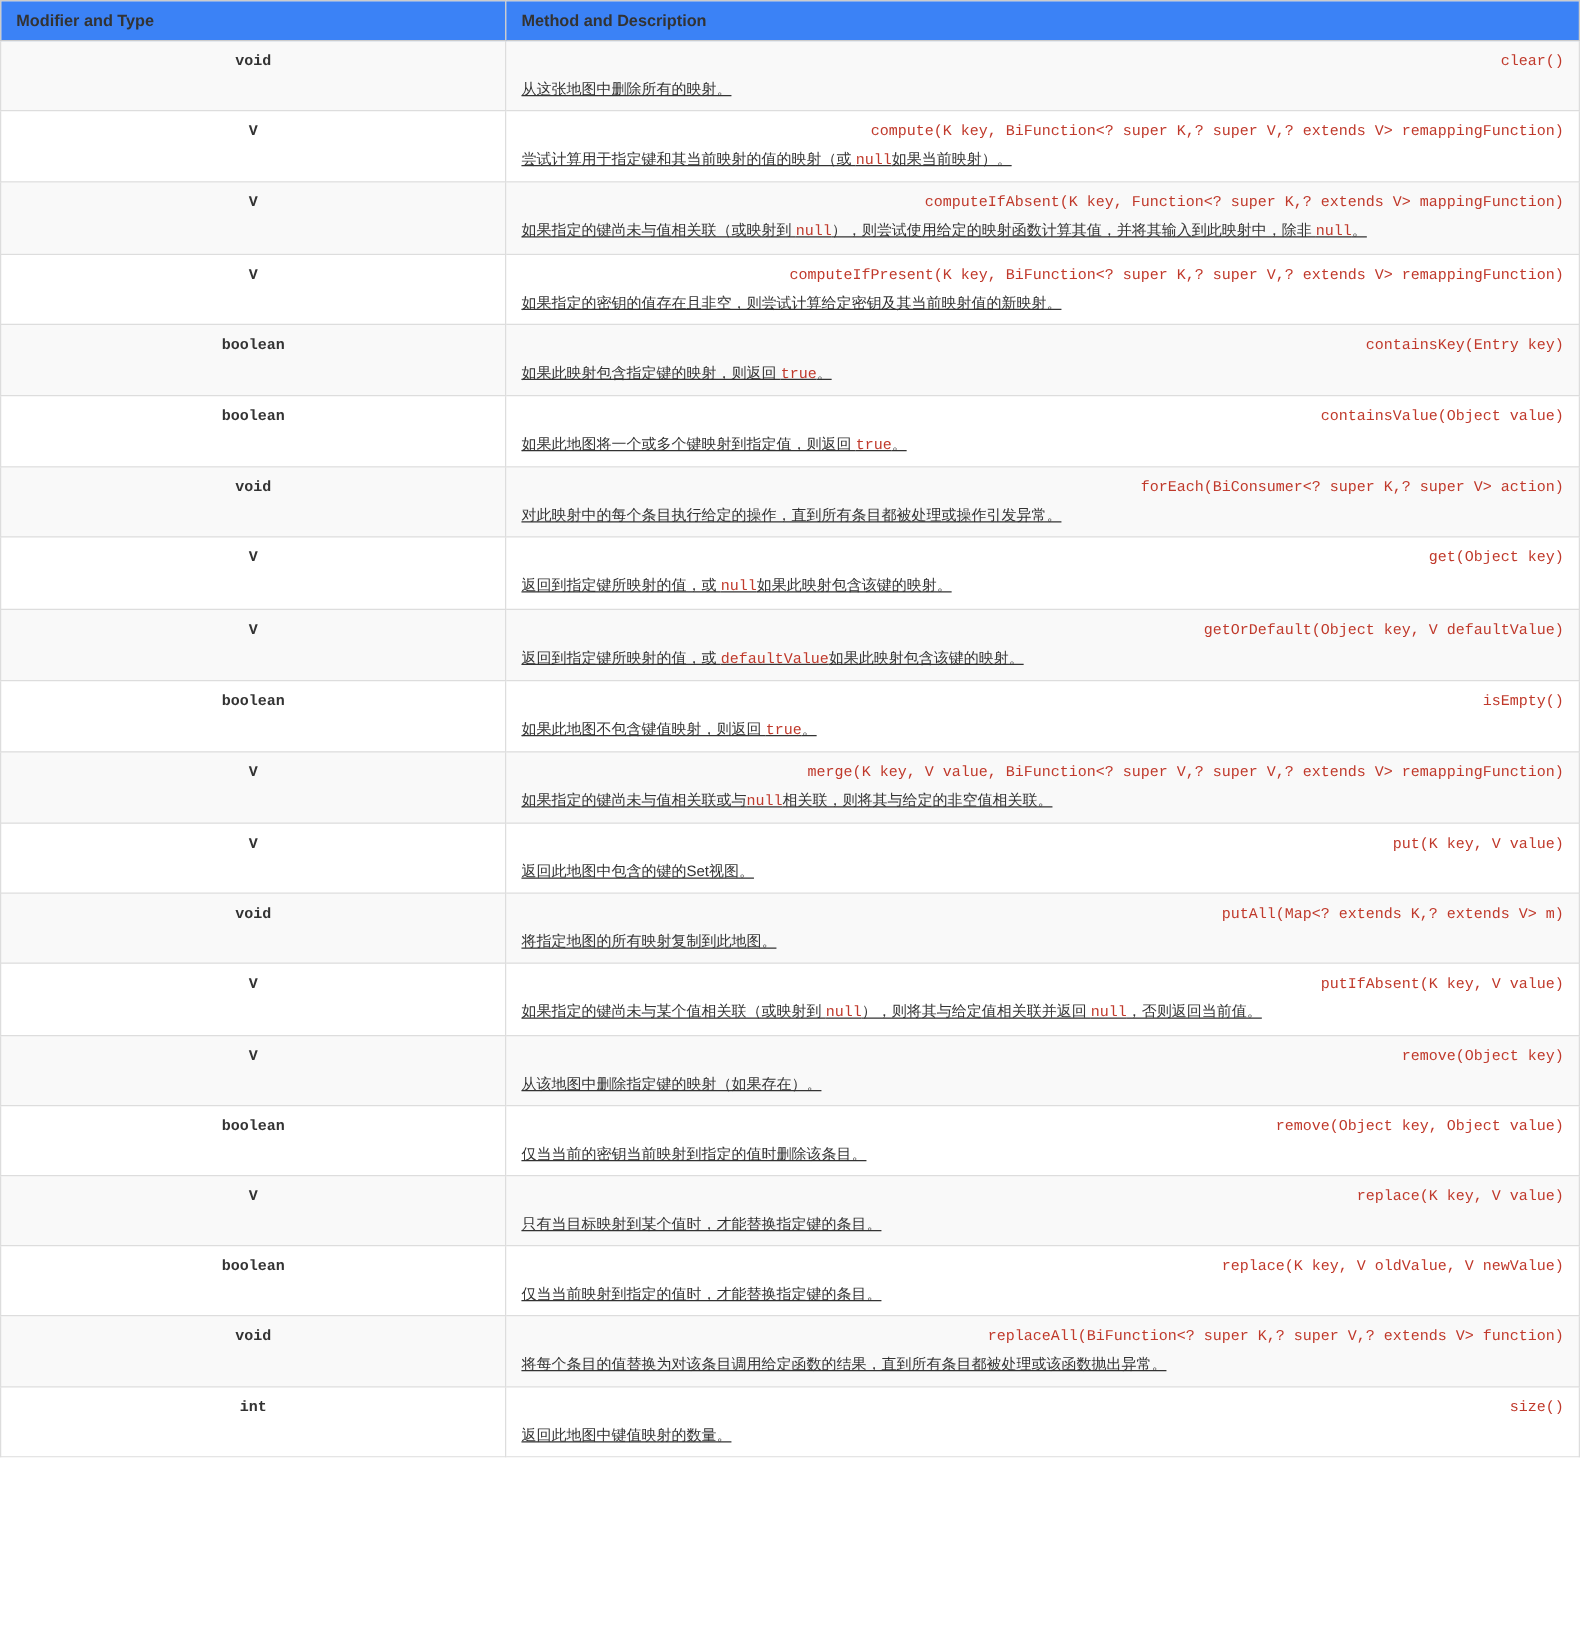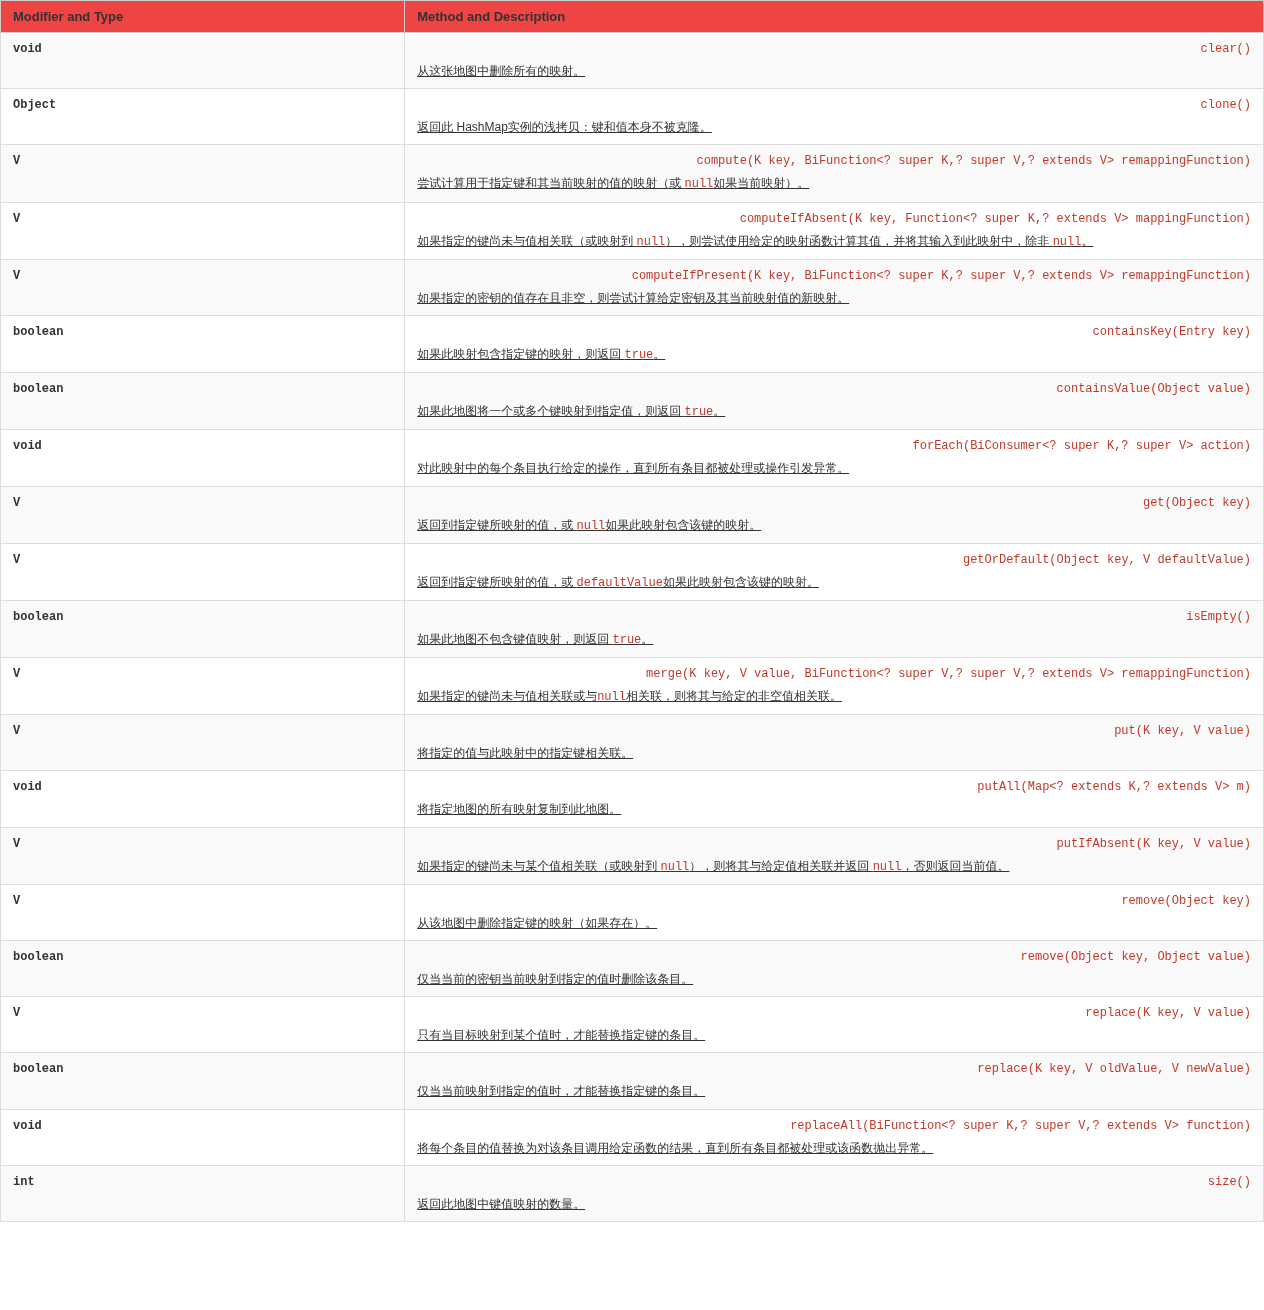--- a/index.html
+++ b/index.html
@@ -7,21 +7,21 @@
       font-family: 'SimSun', 'Microsoft YaHei', Arial, sans-serif;
       font-size: 13px;
       background: #fff;
       color: #333;
     }
     table {
       width: 100%;
       border-collapse: collapse;
     }
     thead tr {
-      background: #ef4444;
+      background: #3b82f6;
     }
     thead th {
       padding: 8px 12px;
       text-align: left;
       font-weight: bold;
       font-size: 13px;
       border: 1px solid #ccc;
     }
     tbody tr:nth-child(odd) {
       background: #f9f9f9;
@@ -34,20 +34,21 @@
       vertical-align: top;
       border: 1px solid #ddd;
       line-height: 1.5;
     }
     .modifier-col {
       width: 32%;
       font-family: 'Courier New', monospace;
       font-size: 12px;
       color: #333;
       font-weight: bold;
+      text-align: center;
     }
     .method-col {
       width: 68%;
     }
     .method-name {
       font-family: 'Courier New', monospace;
       font-size: 12px;
       color: #c0392b;
       display: block;
       margin-bottom: 3px;
@@ -72,24 +73,20 @@
   <thead>
     <tr>
       <th>Modifier and Type</th>
       <th>Method and Description</th>
     </tr>
   </thead>
   <tbody id="table-body">
   <tr>
         <td class="modifier-col">void</td>
         <td class="method-col"><span class="method-name">clear()</span><span class="method-desc">从这张地图中删除所有的映射。</span></td>
-      </tr>
-      <tr>
-        <td class="modifier-col">Object</td>
-        <td class="method-col"><span class="method-name">clone()</span><span class="method-desc">返回此 HashMap实例的浅拷贝：键和值本身不被克隆。</span></td>
       </tr>
       <tr>
         <td class="modifier-col">V</td>
         <td class="method-col"><span class="method-name">compute(K key, BiFunction&lt;? super K,? super V,? extends V&gt; remappingFunction)</span><span class="method-desc">尝试计算用于指定键和其当前映射的值的映射（或 <code>null</code>如果当前映射）。</span></td>
       </tr>
       <tr>
         <td class="modifier-col">V</td>
         <td class="method-col"><span class="method-name">computeIfAbsent(K key, Function&lt;? super K,? extends V&gt; mappingFunction)</span><span class="method-desc">如果指定的键尚未与值相关联（或映射到 <code>null</code>），则尝试使用给定的映射函数计算其值，并将其输入到此映射中，除非 <code>null</code>。</span></td>
       </tr>
       <tr>
@@ -119,21 +116,21 @@
       <tr>
         <td class="modifier-col">boolean</td>
         <td class="method-col"><span class="method-name">isEmpty()</span><span class="method-desc">如果此地图不包含键值映射，则返回 <code>true</code>。</span></td>
       </tr>
       <tr>
         <td class="modifier-col">V</td>
         <td class="method-col"><span class="method-name">merge(K key, V value, BiFunction&lt;? super V,? super V,? extends V&gt; remappingFunction)</span><span class="method-desc">如果指定的键尚未与值相关联或与<code>null</code>相关联，则将其与给定的非空值相关联。</span></td>
       </tr>
       <tr>
         <td class="modifier-col">V</td>
-        <td class="method-col"><span class="method-name">put(K key, V value)</span><span class="method-desc">将指定的值与此映射中的指定键相关联。</span></td>
+        <td class="method-col"><span class="method-name">put(K key, V value)</span><span class="method-desc">返回此地图中包含的键的Set视图。</span></td>
       </tr>
       <tr>
         <td class="modifier-col">void</td>
         <td class="method-col"><span class="method-name">putAll(Map&lt;? extends K,? extends V&gt; m)</span><span class="method-desc">将指定地图的所有映射复制到此地图。</span></td>
       </tr>
       <tr>
         <td class="modifier-col">V</td>
         <td class="method-col"><span class="method-name">putIfAbsent(K key, V value)</span><span class="method-desc">如果指定的键尚未与某个值相关联（或映射到 <code>null</code>），则将其与给定值相关联并返回 <code>null</code>，否则返回当前值。</span></td>
       </tr>
       <tr>

